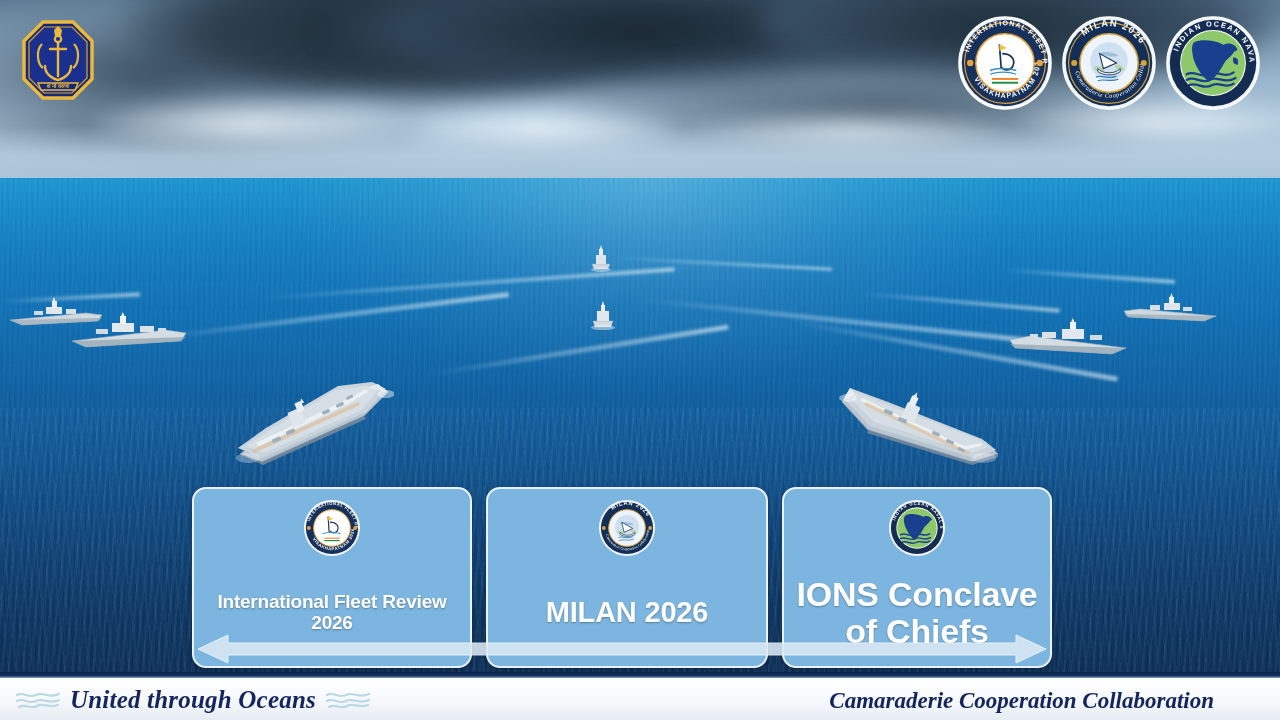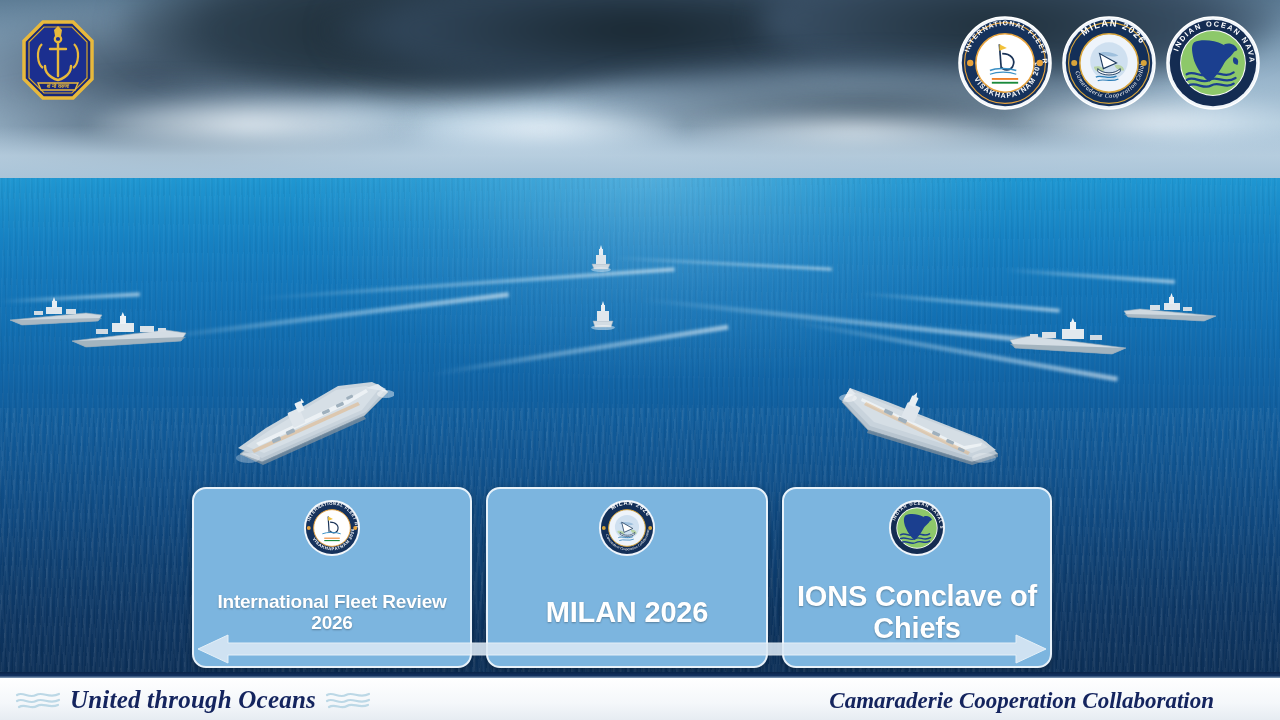--- a/index.html
+++ b/index.html
@@ -159,21 +159,21 @@
     font-size:19px;
     line-height:1.08;
     text-align:center;
     letter-spacing:-0.2px;
     text-shadow:0 1px 2px rgba(0,0,0,0.30);
     padding:0 6px;
     flex:1;
     display:flex; align-items:center; justify-content:center;
   }
   .card-2 .card-title { font-size:29px; }
-  .card-3 .card-title { font-size:29px; }
+  .card-3 .card-title { font-size:34px; }
 
   
   .arrow-band {
     position:absolute; left:198px; top:633px; width:848px; height:32px;
     pointer-events:none;
   }
 
   
   .footer-rule {
     position:absolute; left:0; top:672px; width:1280px; height:6px;

